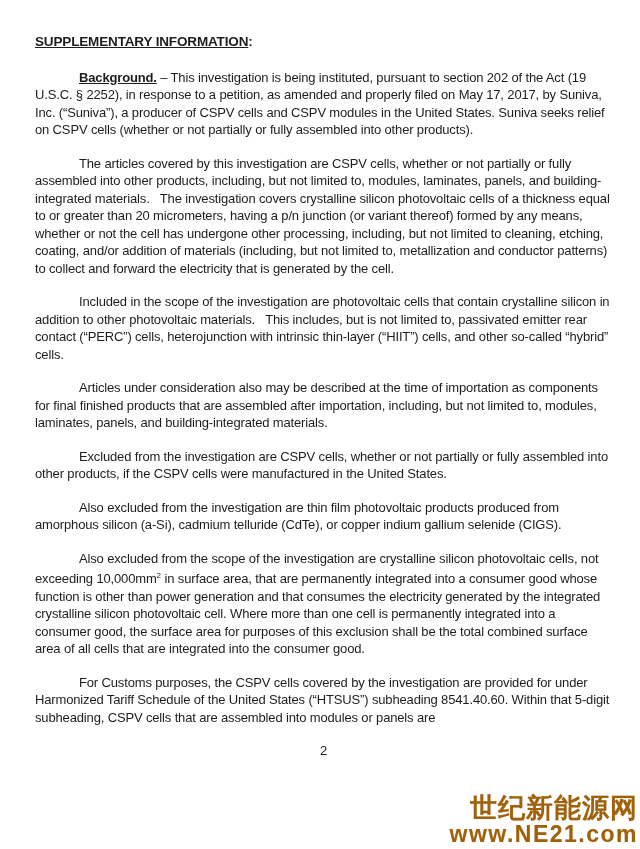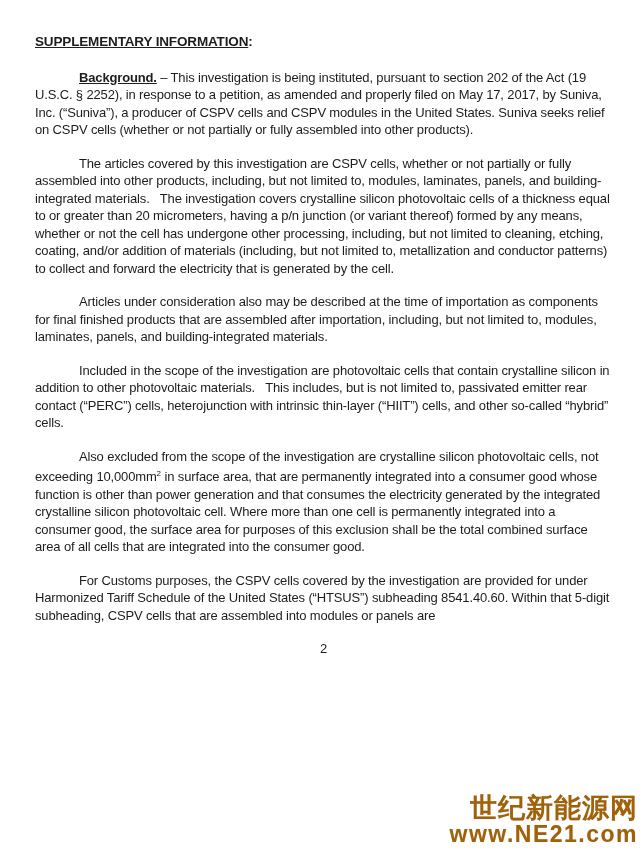--- a/index.html
+++ b/index.html
@@ -72,22 +72,24 @@
 </head>
 <body>
 
 <div class="page">
 
   <div class="heading"><span class="heading-text">SUPPLEMENTARY INFORMATION</span><span>:</span></div>
 
   <div class="doc-body">
       <p class="para"><span class="run-lead">Background.</span><span class="run-normal"> – This investigation is being instituted, pursuant to section 202 of the Act (19 U.S.C. § 2252), in response to a petition, as amended and properly filed on May 17, 2017, by Suniva, Inc. (“Suniva”), a producer of CSPV cells and CSPV modules in the United States. Suniva seeks relief on CSPV cells (whether or not partially or fully assembled into other products).</span></p>
       <p class="para"><span class="run-normal">The articles covered by this investigation are CSPV cells, whether or not partially or fully assembled into other products, including, but not limited to, modules, laminates, panels, and building-integrated materials. &nbsp; The investigation covers crystalline silicon photovoltaic cells of a thickness equal to or greater than 20 micrometers, having a p/n junction (or variant thereof) formed by any means, whether or not the cell has undergone other processing, including, but not limited to cleaning, etching, coating, and/or addition of materials (including, but not limited to, metallization and conductor patterns) to collect and forward the electricity that is generated by the cell.</span></p>
+      <p class="para"><span class="run-normal">Included in the scope of the investigation are photovoltaic cells that contain crystalline silicon in addition to other photovoltaic materials. &nbsp; This includes, but is not limited to, passivated emitter rear contact (“PERC”) cells, heterojunction with intrinsic thin-layer (“HIIT”) cells, and other so-called “hybrid” cells.</span></p>
       <p class="para"><span class="run-normal">Articles under consideration also may be described at the time of importation as components for final finished products that are assembled after importation, including, but not limited to, modules, laminates, panels, and building-integrated materials.</span></p>
-      <p class="para"><span class="run-normal">Included in the scope of the investigation are photovoltaic cells that contain crystalline silicon in addition to other photovoltaic materials. &nbsp; This includes, but is not limited to, passivated emitter rear contact (“PERC”) cells, heterojunction with intrinsic thin-layer (“HIIT”) cells, and other so-called “hybrid” cells.</span></p>
+      <p class="para"><span class="run-normal">Excluded from the investigation are CSPV cells, whether or not partially or fully assembled into other products, if the CSPV cells were manufactured in the United States.</span></p>
+      <p class="para"><span class="run-normal">Also excluded from the investigation are thin film photovoltaic products produced from amorphous silicon (a-Si), cadmium telluride (CdTe), or copper indium gallium selenide (CIGS).</span></p>
       <p class="para"><span class="run-normal">Also excluded from the scope of the investigation are crystalline silicon photovoltaic cells, not exceeding 10,000mm</span><span class="run-sup">2</span><span class="run-normal"> in surface area, that are permanently integrated into a consumer good whose function is other than power generation and that consumes the electricity generated by the integrated crystalline silicon photovoltaic cell. Where more than one cell is permanently integrated into a consumer good, the surface area for purposes of this exclusion shall be the total combined surface area of all cells that are integrated into the consumer good.</span></p>
       <p class="para"><span class="run-normal">For Customs purposes, the CSPV cells covered by the investigation are provided for under Harmonized Tariff Schedule of the United States (“HTSUS”) subheading 8541.40.60. Within that 5-digit subheading, CSPV cells that are assembled into modules or panels are</span></p>
     </div>
 
   <div class="page-number">2</div>
 
   <div class="watermark">
     <div class="wm-line1">世纪新能源网</div>
     <div class="wm-line2">www.NE21.com</div>
   </div>

